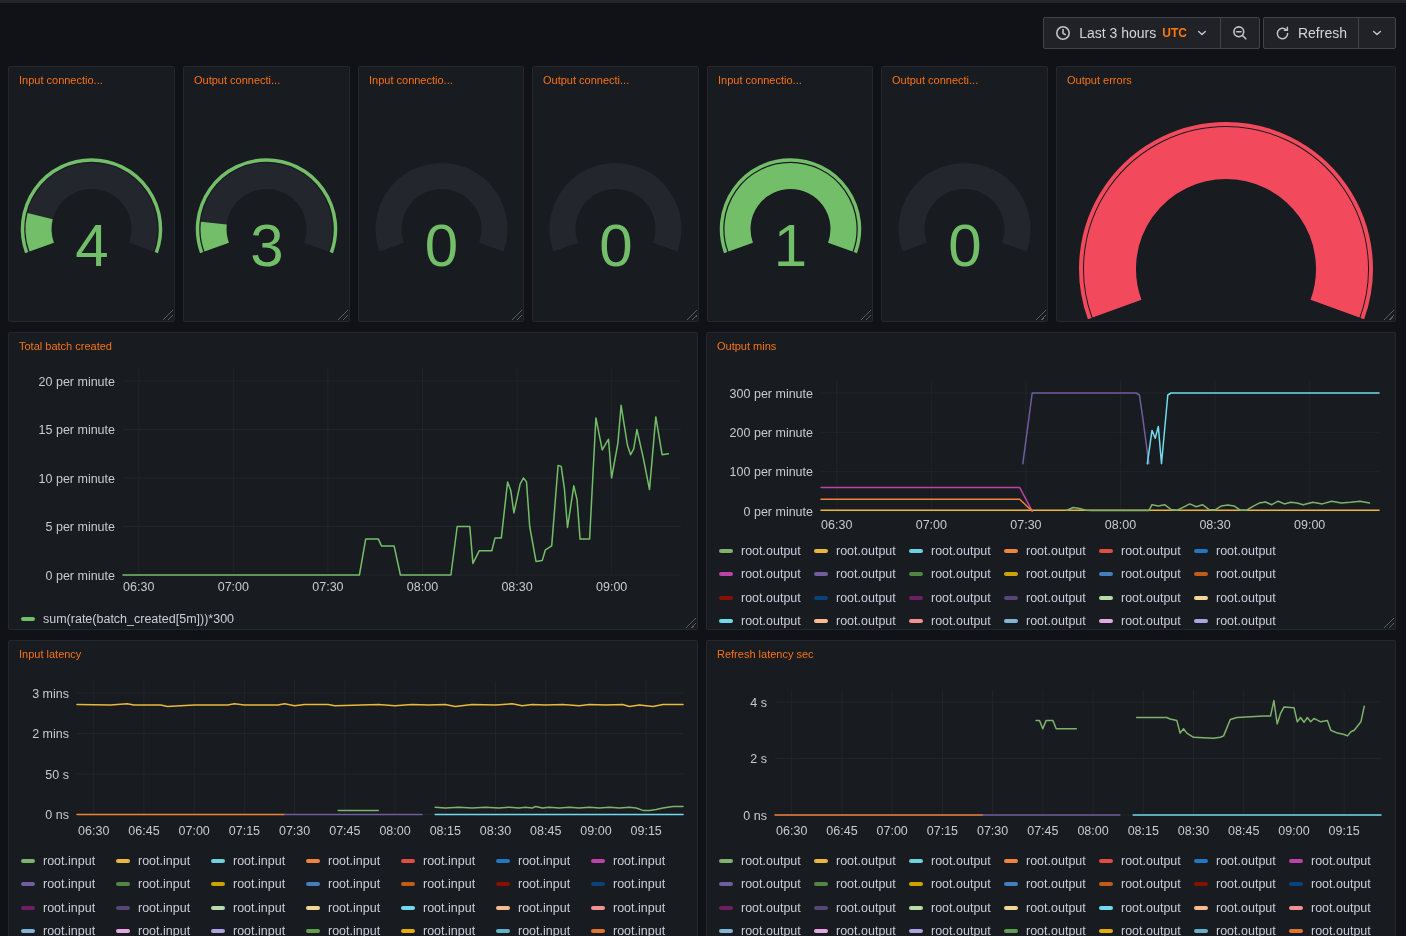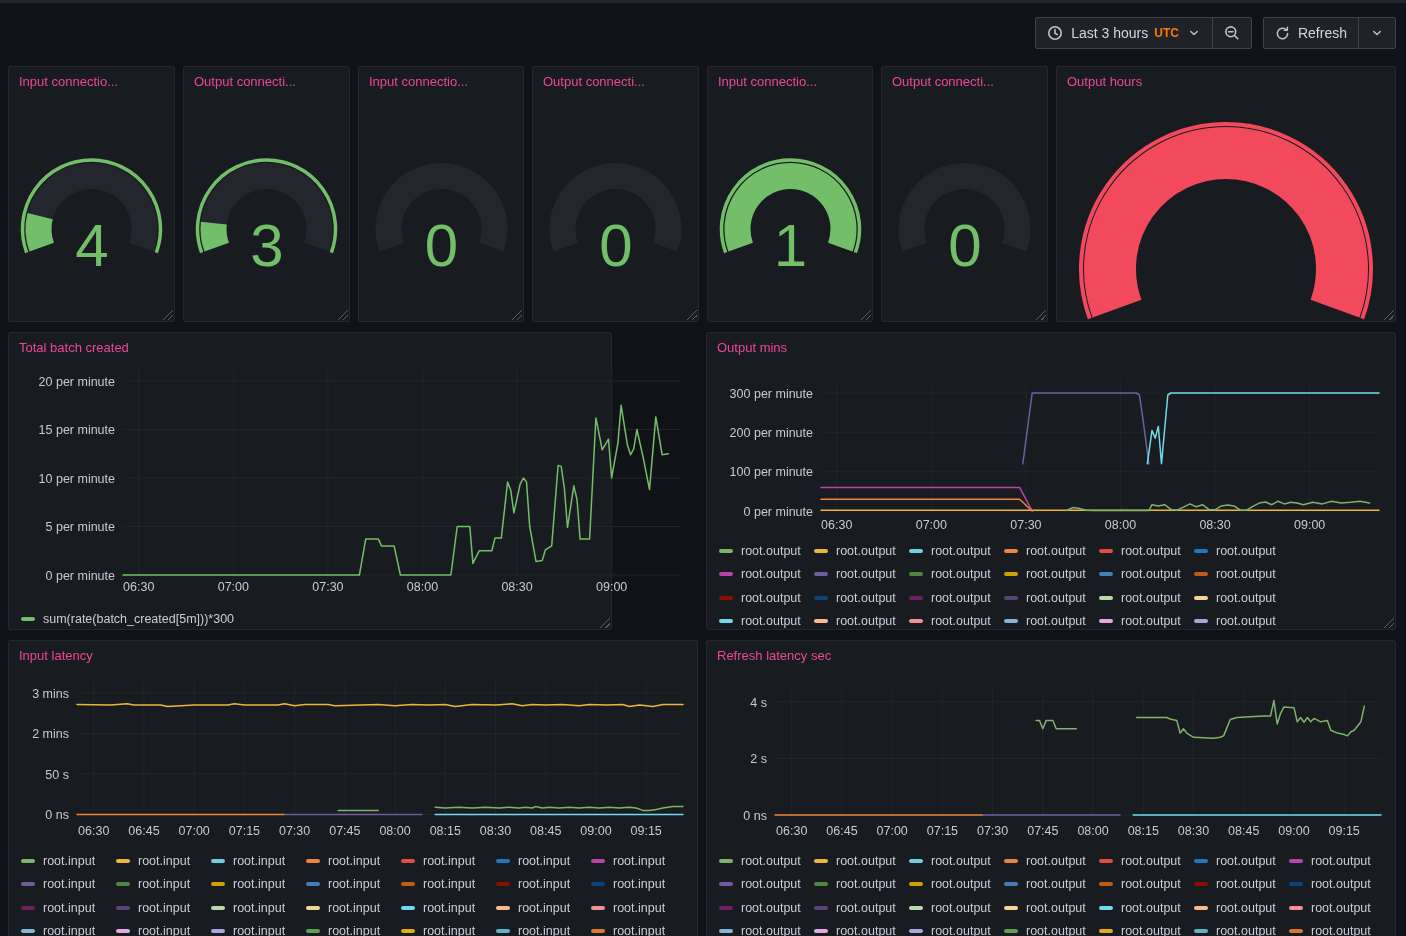--- a/index.html
+++ b/index.html
@@ -4,40 +4,40 @@
 <style>
   * { box-sizing: border-box; }
   html,body { margin:0; padding:0; }
   body {
     width:1406px; height:936px; position:relative; overflow:hidden;
     background:#111217; font-family:"Liberation Sans", sans-serif;
   }
   .top-strip { position:absolute; top:0; left:0; right:0; height:3px; background:#23252b; }
 
   
-  .toolbar { position:absolute; top:17px; right:10px; display:flex; gap:11px;padding-left:6px; }
+  .toolbar { position:absolute; top:17px; right:10px; display:flex; gap:3px;padding-left:6px; }
   .btn-group {
     display:flex; align-items:stretch; height:32px; border:1px solid #41434a;
     border-radius:2px; background:#202228; color:#d5d6db;
   }
   .btn {
     display:flex; align-items:center; gap:8px; padding:0 11px; font-size:14px;
     font-weight:500; cursor:pointer; white-space:nowrap;
   }
   .btn + .btn { border-left:1px solid #41434a; }
   .btn svg { stroke:#c2c3c9; fill:none; stroke-width:1.6; stroke-linecap:round; stroke-linejoin:round; }
   .tz { font-size:12px; font-weight:700; margin-left:-2px; }
 
   
   .panel {
     position:absolute; background:#181b1f; border:1px solid #25272d; border-radius:2px;
   }
   .panel-title {
-    position:absolute; top:7px; left:10px; font-size:13px; font-weight:500;
-    color:#ec4899; white-space:nowrap; overflow:hidden; max-width:calc(100% - 16px);
+    position:absolute; top:7px; left:10px; font-size:11px; font-weight:500;
+    color:#f97316; white-space:nowrap; overflow:hidden; max-width:calc(100% - 16px);
     cursor:pointer; z-index:2;
   }
   .rsz {
     position:absolute; right:1px; bottom:1px; width:10px; height:10px; cursor:nwse-resize;
     background:
       linear-gradient(135deg, transparent 0 46%, #5a5d63 46% 54%, transparent 54% 72%, #5a5d63 72% 80%, transparent 80%);
   }
 
   
   .gauge-wrap { position:absolute; inset:0; }
@@ -62,21 +62,21 @@
   .legend-swatch { width:14px; height:4px; border-radius:2px; margin-right:8px; flex:none; }
 
   
   #pg0 { left:8px;    top:66px; width:167px; height:256px; }
   #pg1 { left:183px;  top:66px; width:167px; height:256px; }
   #pg2 { left:358px;  top:66px; width:166px; height:256px; }
   #pg3 { left:532px;  top:66px; width:167px; height:256px; }
   #pg4 { left:707px;  top:66px; width:166px; height:256px; }
   #pg5 { left:881px;  top:66px; width:167px; height:256px; }
   #pg6 { left:1056px; top:66px; width:340px; height:256px; }
-  #pc0 { left:8px;    top:332px; width:604px; height:298px; }
+  #pc0 { left:8px;    top:332px; width:690px; height:298px; }
   #pc1 { left:706px;  top:332px; width:690px; height:298px; }
   #pc2 { left:8px;    top:640px; width:690px; height:320px; }
   #pc3 { left:706px;  top:640px; width:690px; height:320px; }
 </style>
 </head>
 <body>
 
 <div class="top-strip"></div>
 
 <div class="toolbar">
@@ -186,21 +186,21 @@
   <div class="panel-title">Output connecti...</div>
   <div class="gauge-wrap">
       <svg width="165" height="254">
         <path d="M 32.70 180.13 A 53 53 0 1 1 132.30 180.13" stroke="#24262e" stroke-width="26" fill="none"></path>
       </svg>
       <div class="gauge-value small" style="color: rgb(115, 191, 105);">0</div>
     </div>
   <div class="rsz"></div>
 </div>
 <div class="panel" id="pg6">
-  <div class="panel-title">Output hours</div>
+  <div class="panel-title">Output errors</div>
   <div class="gauge-wrap">
       <svg width="338" height="254">
         <path d="M 60.00 241.67 A 116 116 0 1 1 278.00 241.67" stroke="#24262e" stroke-width="52" fill="none"></path>
         <path d="M 60.00 241.67 A 116 116 0 1 1 278.00 241.67" stroke="#F2495C" stroke-width="52" fill="none"></path>
         <path d="M 32.74 251.59 A 145 145 0 1 1 305.26 251.59" stroke="#F2495C" stroke-width="4" fill="none"></path>
       </svg>
     </div>
   <div class="rsz"></div>
 </div>
 

